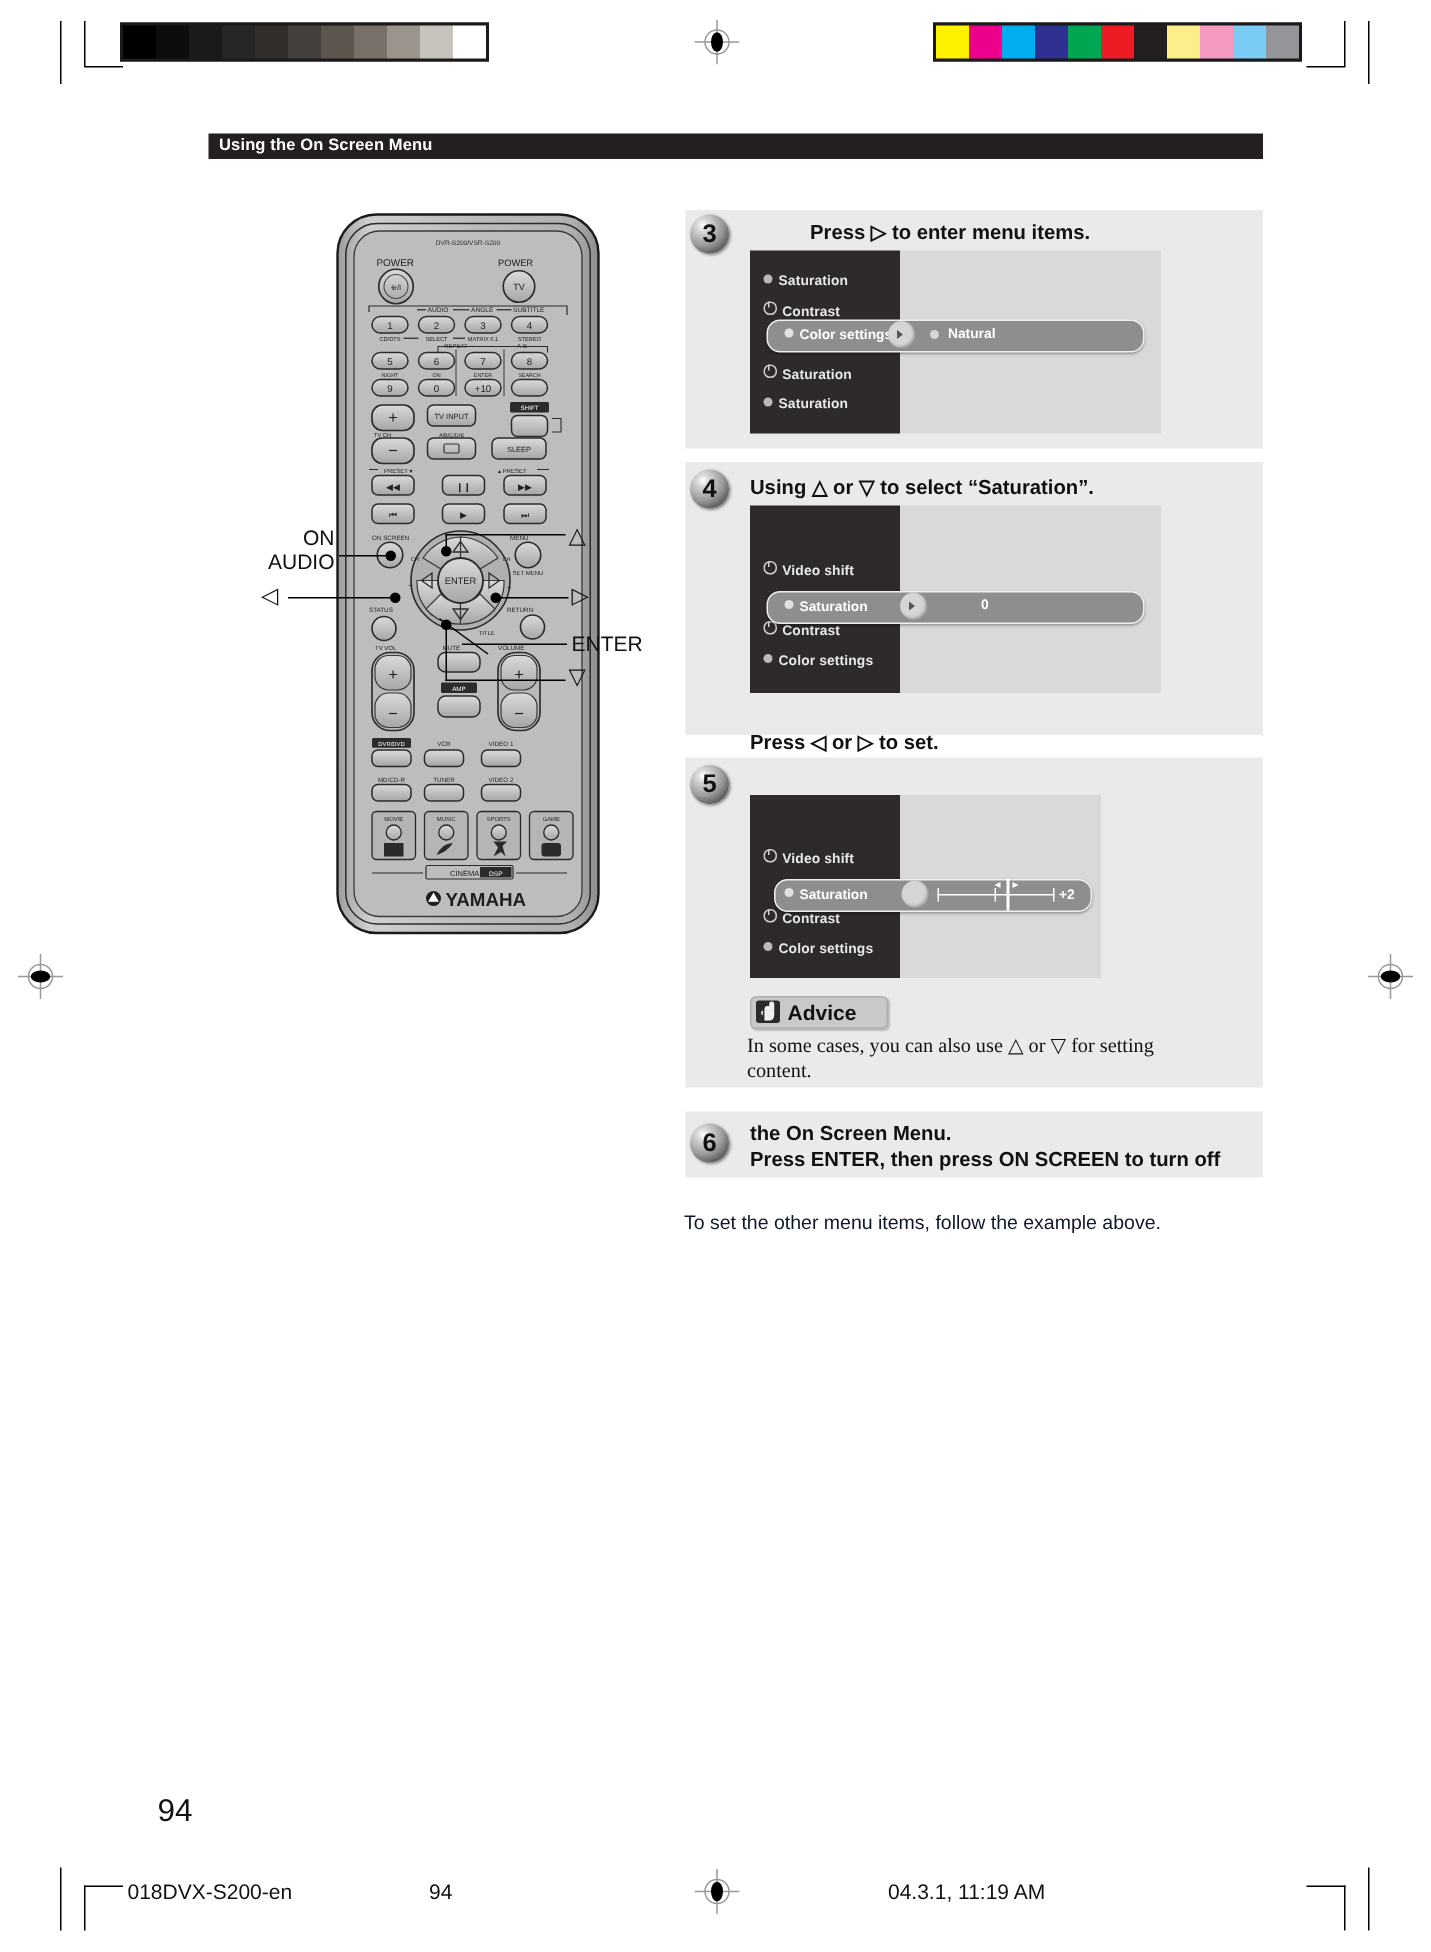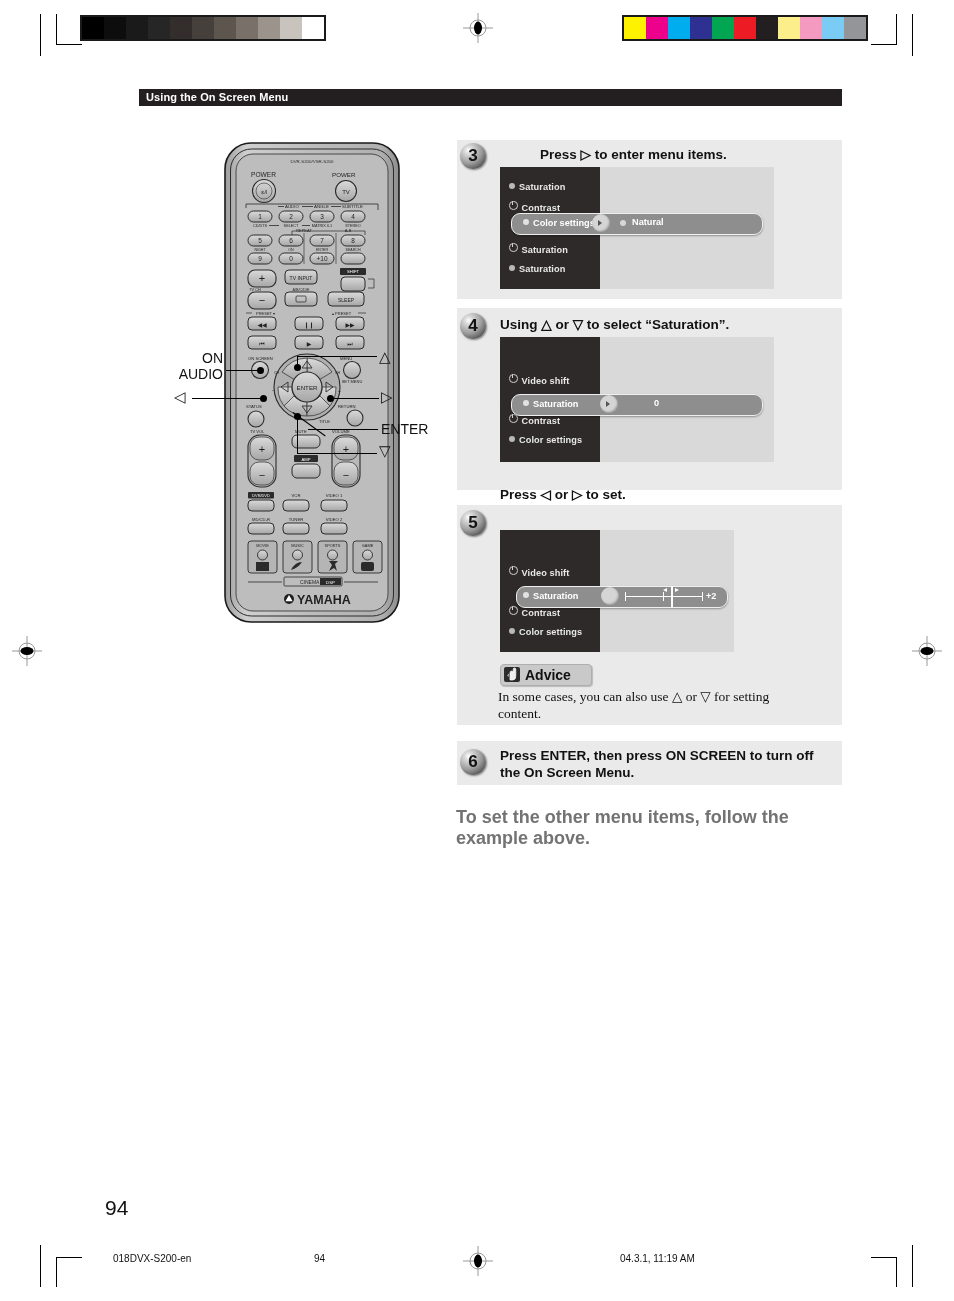--- a/index.html
+++ b/index.html
@@ -66,30 +66,30 @@
             border-top:2.5px solid transparent;border-bottom:2.5px solid transparent;}
 
   
   .advice-pill{position:absolute;height:20px;border-radius:4px;background:#c9c9c9;
                border:1px solid #aeaeae;box-shadow:1px 1px 1px rgba(0,0,0,.2);}
   .advice-pill .lbl{position:absolute;left:24px;top:1px;font-size:14px;font-weight:bold;color:#111;line-height:18px;}
   .hand-icon{position:absolute;left:3px;top:2px;width:16px;height:15px;background:#2b2b2b;border-radius:2px;}
   .advice-text{position:absolute;font-family:"Liberation Serif", serif;font-size:13.5px;
                color:#111;line-height:17px;}
 
-  .closing{position:absolute;font-size:18px;font-weight:bold;color:#737373;}
+  .closing{position:absolute;font-size:13px;font-weight:normal;color:#0f172a;}
 
   
   .callout{position:absolute;font-size:14px;color:#111;font-family:"Liberation Sans",sans-serif;}
   .lead{position:absolute;background:#000;height:1px;}
   .leaddot{position:absolute;width:7px;height:7px;border-radius:50%;background:#000;}
 
   
   .pageno{position:absolute;left:105px;top:1196px;font-size:21px;color:#111;}
-  .foot{position:absolute;top:1253px;font-size:10px;color:#111;margin-left:28px;}
+  .foot{position:absolute;top:1253px;font-size:14px;color:#111;}
 </style>
 </head>
 <body>
 
 <div class="colorbar" id="grayramp" style="left:80px;top:15px;">
     <div class="sw" style="background: rgb(0, 0, 0);"></div>
     <div class="sw" style="background: rgb(13, 13, 13);"></div>
     <div class="sw" style="background: rgb(26, 26, 26);"></div>
     <div class="sw" style="background: rgb(38, 38, 38);"></div>
     <div class="sw" style="background: rgb(51, 46, 43);"></div>
@@ -511,22 +511,22 @@
         <path d="M4.4 9.5 q-1.2-1.6 0.3-2.3" fill="none" stroke="#eee" stroke-width="1"></path>
       </svg>
   </div>
   <div class="lbl">Advice</div>
 </div>
 <div class="advice-text" style="left:498px;top:688px;width:312px;">In some cases, you can also use △ or ▽ for setting content.</div>
 
 <div class="stepblock" style="left:457px;top:741px;width:385px;height:44px;"></div>
 <div class="badge" style="left:460px;top:749px;">6</div>
 <div class="steptitle" style="left:500px;top:747px;width:342px;">
+  <div>the On Screen Menu.</div>
   <div>Press ENTER, then press ON SCREEN to turn off</div>
-  <div>the On Screen Menu.</div>
 </div>
 
 <div class="closing" style="left:456px;top:807px;width:400px;">To set the other menu items, follow the example above.</div>
 
 <div class="pageno">94</div>
 <div class="foot" style="left:85px;">018DVX-S200-en</div>
 <div class="foot" style="left:286px;">94</div>
 <div class="foot" style="left:592px;">04.3.1, 11:19 AM</div>
 
 </body></html>

